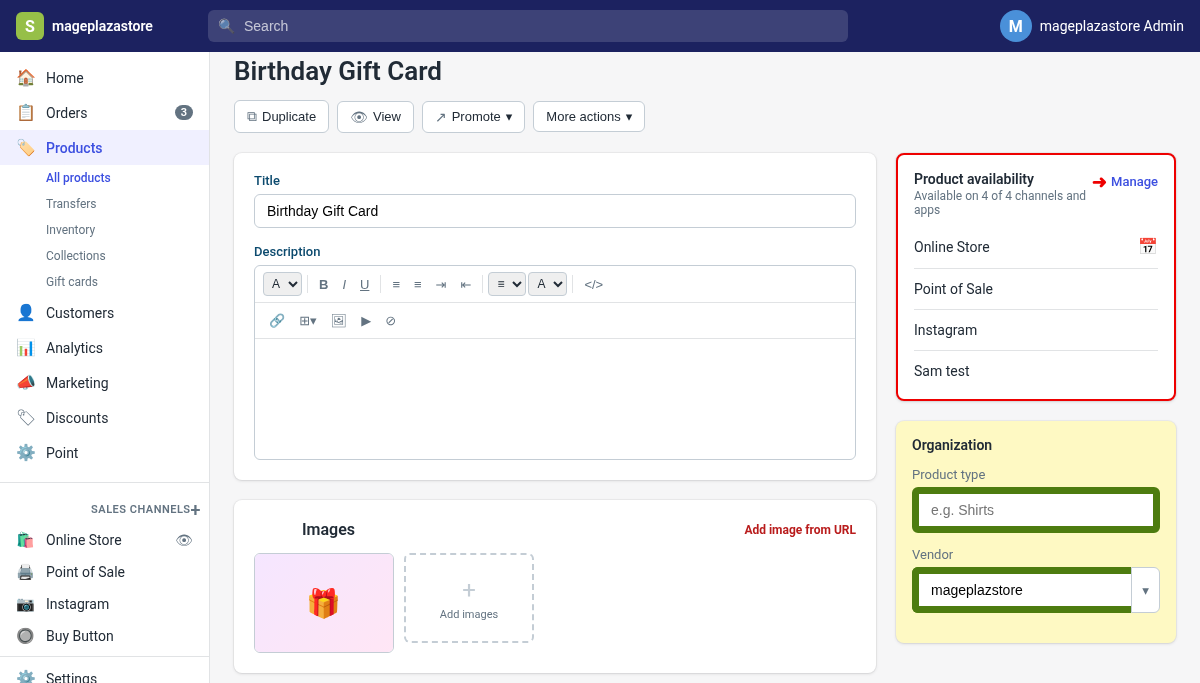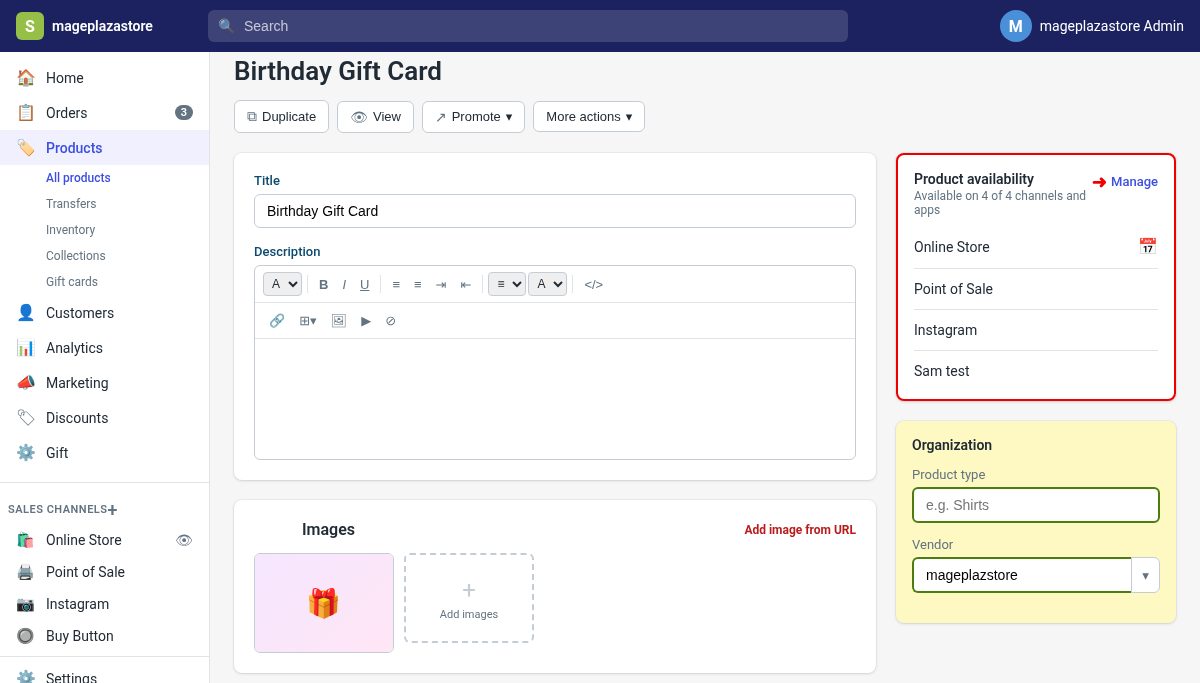--- a/index.html
+++ b/index.html
@@ -66,21 +66,21 @@
       margin-left: auto; background: #637381; color: white; border-radius: 10px;
       font-size: 11px; padding: 1px 6px; font-weight: 600;
     }
     .sidebar-sub { padding-left: 46px; }
     .sidebar-sub-item {
       padding: 6px 16px 6px 0; cursor: pointer; color: #637381; font-size: 12px;
     }
     .sidebar-sub-item.active { color: #3c4fe0; font-weight: 500; }
     .sidebar-section-header {
       padding: 12px 8px 4px; font-size: 11px; font-weight: 600; color: #637381;
-      text-transform: uppercase; letter-spacing: 0.5px; display: flex; align-items: center; justify-content: flex-start;
+      text-transform: uppercase; letter-spacing: 0.5px; display: flex; align-items: center; justify-content: flex-end; margin-left: 20px;
     }
     .sidebar-section-header .add-icon { cursor: pointer; color: #637381; font-size: 18px; }
     .sidebar-channel-item {
       display: flex; align-items: center; gap: 10px;
       padding: 7px 16px; cursor: pointer; color: #212b36; font-size: 14px;
     }
     .sidebar-channel-item .icon { width: 20px; text-align: center; font-size: 15px; }
     .sidebar-channel-item .eye-icon { margin-left: auto; color: #637381; font-size: 14px; }
     .divider { height: 1px; background: #e1e3e5; margin: 4px 0; }
 
@@ -152,21 +152,21 @@
     .manage-arrow-wrap { position: relative; display: inline-flex; align-items: center; gap: 4px; }
     .red-arrow {
       color: #e00; font-size: 18px; font-weight: bold;
     }
 
     
     .org-card { background: #fef9c3; border-radius: 8px; box-shadow: 0 0 0 1px rgba(63,63,68,0.05), 0 1px 3px rgba(63,63,68,0.15); padding: 16px; margin-bottom: 32px; }
     .org-title { font-size: 14px; font-weight: 600; margin-bottom: 14px; }
     .org-field { margin-bottom: 14px; }
     .org-field label { font-size: 13px; color: #637381; display: block; margin-bottom: 5px; }
-    .org-select { width: 100%; padding: 8px 12px; border: 2px solid #4d7c0f; border-radius: 6px; font-size: 14px; background: white; }
+    .org-select { width: 100%; padding: 8px 12px; border: 7px solid #4d7c0f; border-radius: 6px; font-size: 14px; background: white; }
 
     
     .images-header { display: flex; align-items: center; justify-content: space-between; margin-bottom: 14px; }
     .images-title { font-size: 16px; font-weight: 600; margin-left: 48px; }
     .add-image-link { color: #b91c1c; font-size: 12px; cursor: pointer; font-weight: bold; }
     .images-grid { display: flex; gap: 10px; flex-wrap: wrap; }
     .image-thumb {
       width: 140px; height: 100px; border: 1px solid #c4cdd5; border-radius: 6px;
       display: flex; align-items: center; justify-content: center; background: #f9fafb; overflow: hidden; position: relative;
     }
@@ -245,21 +245,21 @@
         <span>Marketing</span>
       </div>
 
       <div class="sidebar-item">
         <span class="icon">🏷</span>
         <span>Discounts</span>
       </div>
 
       <div class="sidebar-item">
         <span class="icon">⚙️</span>
-        <span>Gift</span>
+        <span>Point</span>
       </div>
     </nav>
 
     <div class="divider"></div>
 
     <div class="sidebar-section-header">
       <span>SALES CHANNELS</span>
       <span class="add-icon">+</span>
     </div>
     <div class="sidebar-channel-item">

